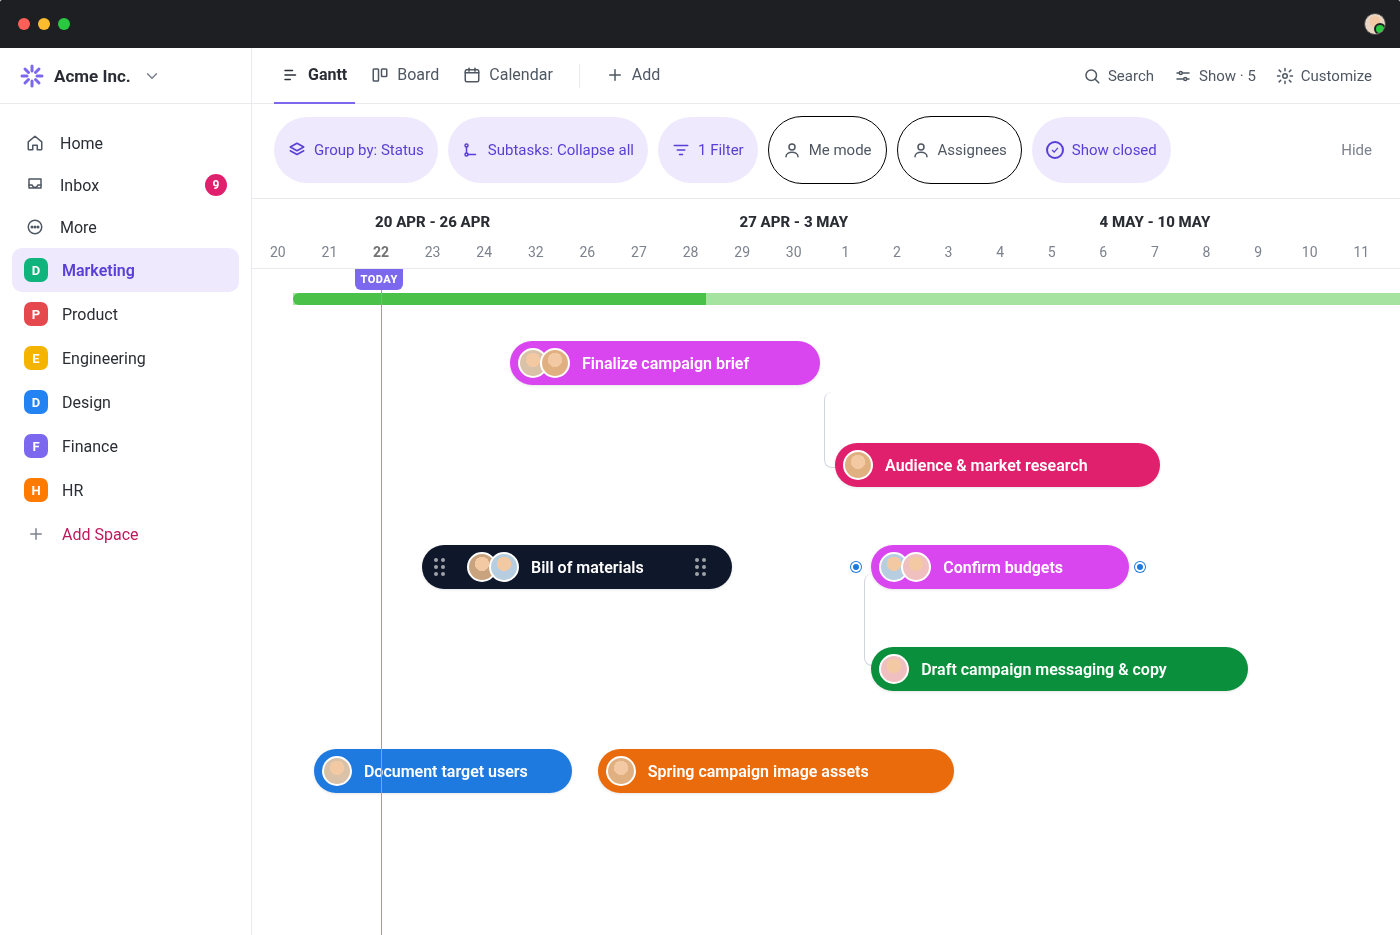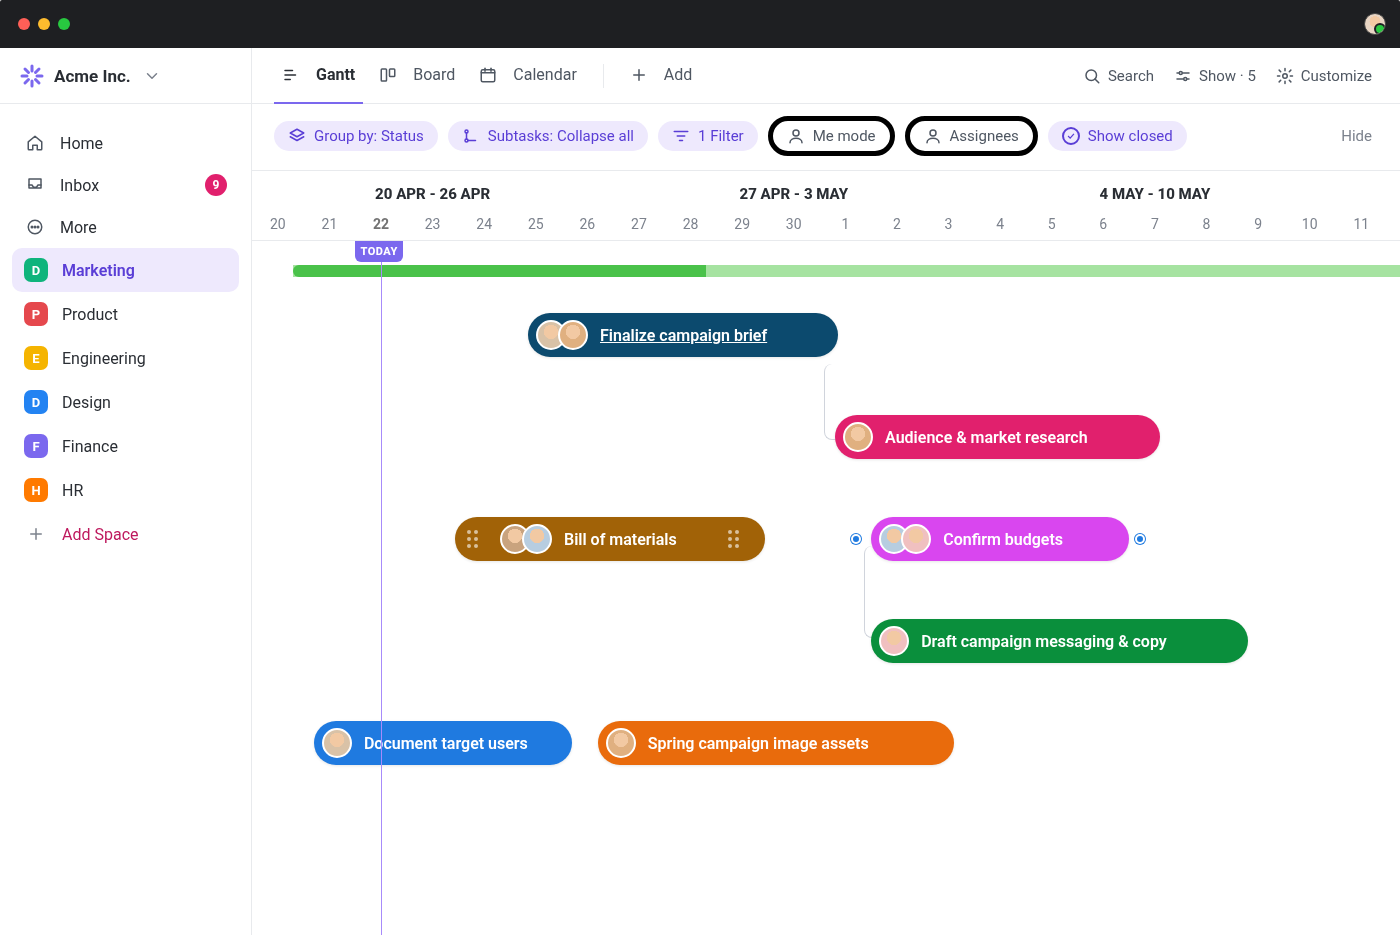--- a/index.html
+++ b/index.html
@@ -23,29 +23,29 @@
   .nav-icon { width:22px; height:22px; color:#4f5762; display:flex; align-items:center; justify-content:center; }
   .badge { margin-left:auto; background:#e1206d; color:#fff; font-size:12px; font-weight:700; min-width:22px; height:22px; border-radius:11px; display:flex; align-items:center; justify-content:center; padding:0 6px;}
   .section-label { color:#7c828d; font-size:15px; padding: 16px 12px 8px; }
   .space-icon { width:24px; height:24px; border-radius:7px; display:flex; align-items:center; justify-content:center; color:#fff; font-weight:700; font-size:13px;}
   .space-item.active { background:#eee9fd; color:#5a3ed6; font-weight:600;}
   .space-item.add { color:#be185d; }
   .plus-box { width:24px; height:24px; border-radius:7px; display:flex; align-items:center; justify-content:center; color:#7c828d;}
   
   .main { flex:1; display:flex; flex-direction:column; overflow:hidden; }
   .tabs-row { height:56px; display:flex; align-items:center; padding:0 22px; border-bottom:1px solid #e8eaed; gap:8px; }
-  .tab { display:flex; align-items:center; gap:16px; padding:0 8px; height:56px; color:#4f5762; font-size:16px; cursor:pointer; border-bottom:2px solid transparent; }
+  .tab { display:flex; align-items:center; gap:8px; padding:0 8px; height:56px; color:#4f5762; font-size:16px; cursor:pointer; border-bottom:2px solid transparent; }
   .tab.active { color:#2a2e34; font-weight:700; border-bottom-color:#7b68ee; }
   .divider { width:1px; background:#e8eaed; height:24px; margin:0 10px;}
   .spacer { flex:1; }
   .tool { display:flex; align-items:center; gap:7px; color:#4f5762; font-size:15px; cursor:pointer; padding:6px 6px;}
   .filters-row { display:flex; align-items:center; gap:10px; padding:12px 22px 14px; border-bottom:1px solid #e8eaed; }
-  .chip { display:flex; align-items:center; gap:8px; padding:6px 14px; border-radius:999px; font-size:15px; cursor:pointer; }
+  .chip { display:flex; align-items:center; gap:8px; padding:24px 14px; border-radius:999px; font-size:15px; cursor:pointer; }
   .chip.purple { background:#eee9fd; color:#5a3ed6; }
-  .chip.white { background:#fff; border:5px solid #000000; color:#4f5762; }
+  .chip.white { background:#fff; border:1px solid #000000; color:#4f5762; }
   .chip .check { width:18px; height:18px; border-radius:50%; border:2px solid #5a3ed6; display:flex; align-items:center; justify-content:center; }
   .chip .check svg { width:10px; height:10px; }
   .hide-link { margin-left:auto; color:#7c828d; font-size:15px; cursor:pointer; padding-right:6px;}
   
   .timeline { flex:1; position:relative; overflow:hidden; }
   .week-header { display:flex; height:36px; }
   .day-header { display:flex; height:34px; border-bottom:1px solid #e8eaed; }
   .week-cell { flex:0 0 calc(51.6px * 7); text-align:center; font-weight:800; font-size:15px; color:#2a2e34; display:flex; align-items:flex-end; justify-content:center; padding-bottom:4px;}
   .day-cell { flex:0 0 51.6px; text-align:center; font-size:14px; color:#7c828d; display:flex; align-items:center; justify-content:center; position:relative;}
   .day-cell.today { color:#737373; font-weight:700;}
@@ -290,21 +290,21 @@
             <div class="week-cell">20 APR - 26 APR</div>
             <div class="week-cell">27 APR - 3 MAY</div>
             <div class="week-cell">4 MAY - 10 MAY</div>
           </div>
         <div class="day-header" id="day-header">
             <div class="day-cell">20</div>
             <div class="day-cell">21</div>
             <div class="day-cell today">22</div>
             <div class="day-cell">23</div>
             <div class="day-cell">24</div>
-            <div class="day-cell">25</div>
+            <div class="day-cell">32</div>
             <div class="day-cell">26</div>
             <div class="day-cell">27</div>
             <div class="day-cell">28</div>
             <div class="day-cell">29</div>
             <div class="day-cell">30</div>
             <div class="day-cell">1</div>
             <div class="day-cell">2</div>
             <div class="day-cell">3</div>
             <div class="day-cell">4</div>
             <div class="day-cell">5</div>
@@ -319,34 +319,34 @@
         <div class="gantt-body" id="gantt-body">
           <div class="today-tag">TODAY</div>
           <div class="today-marker"></div>
           <div class="progress-bar">
               <div class="done"></div>
             </div>
 
           <div class="dep-line" style="top:123px; left:572px; width:18px; height:76px; border-top:none; border-right:none;"></div>
           <div class="dep-line" style="top:199px; left:590px; width:16px; height:1px; border:none; border-top:1px solid #d0d4dc;"></div>
           <div class="dep-line" style="top:305px; left:612px; width:18px; height:92px; border-top:none; border-right:none;"></div>
-        <div class="task" style="background: #0c4a6e; left: 276px; width: 309.6px; top: 72px; text-decoration: underline;">
+        <div class="task" style="background: #d946ef; left: 258px; width: 309.6px; top: 72px;">
               <span class="avatars">
                 <span class="avatar face" style="background:#d9c2a7"></span>
                 <span class="avatar face" style="background:#e0b080"></span>
               </span>
               <span>Finalize campaign brief</span>
             </div>
             <div class="task" style="background: rgb(225, 32, 109); left: 583.08px; width: 325.08px; top: 174px;">
               <span class="avatars">
                 <span class="avatar face" style="background:#e0b080"></span>
               </span>
               <span>Audience &amp; market research</span>
             </div>
-            <div class="task grip" style="background: #a16207; left: 203px; width: 309.6px; top: 276px;">
+            <div class="task grip" style="background: #0f172a; left: 170px; width: 309.6px; top: 276px;">
               <span class="grip-dots">
                 <span></span>
                 <span></span>
                 <span></span>
                 <span></span>
                 <span></span>
                 <span></span>
               </span>
               <span class="avatars">
                 <span class="avatar face" style="background:#c9a37e"></span>

